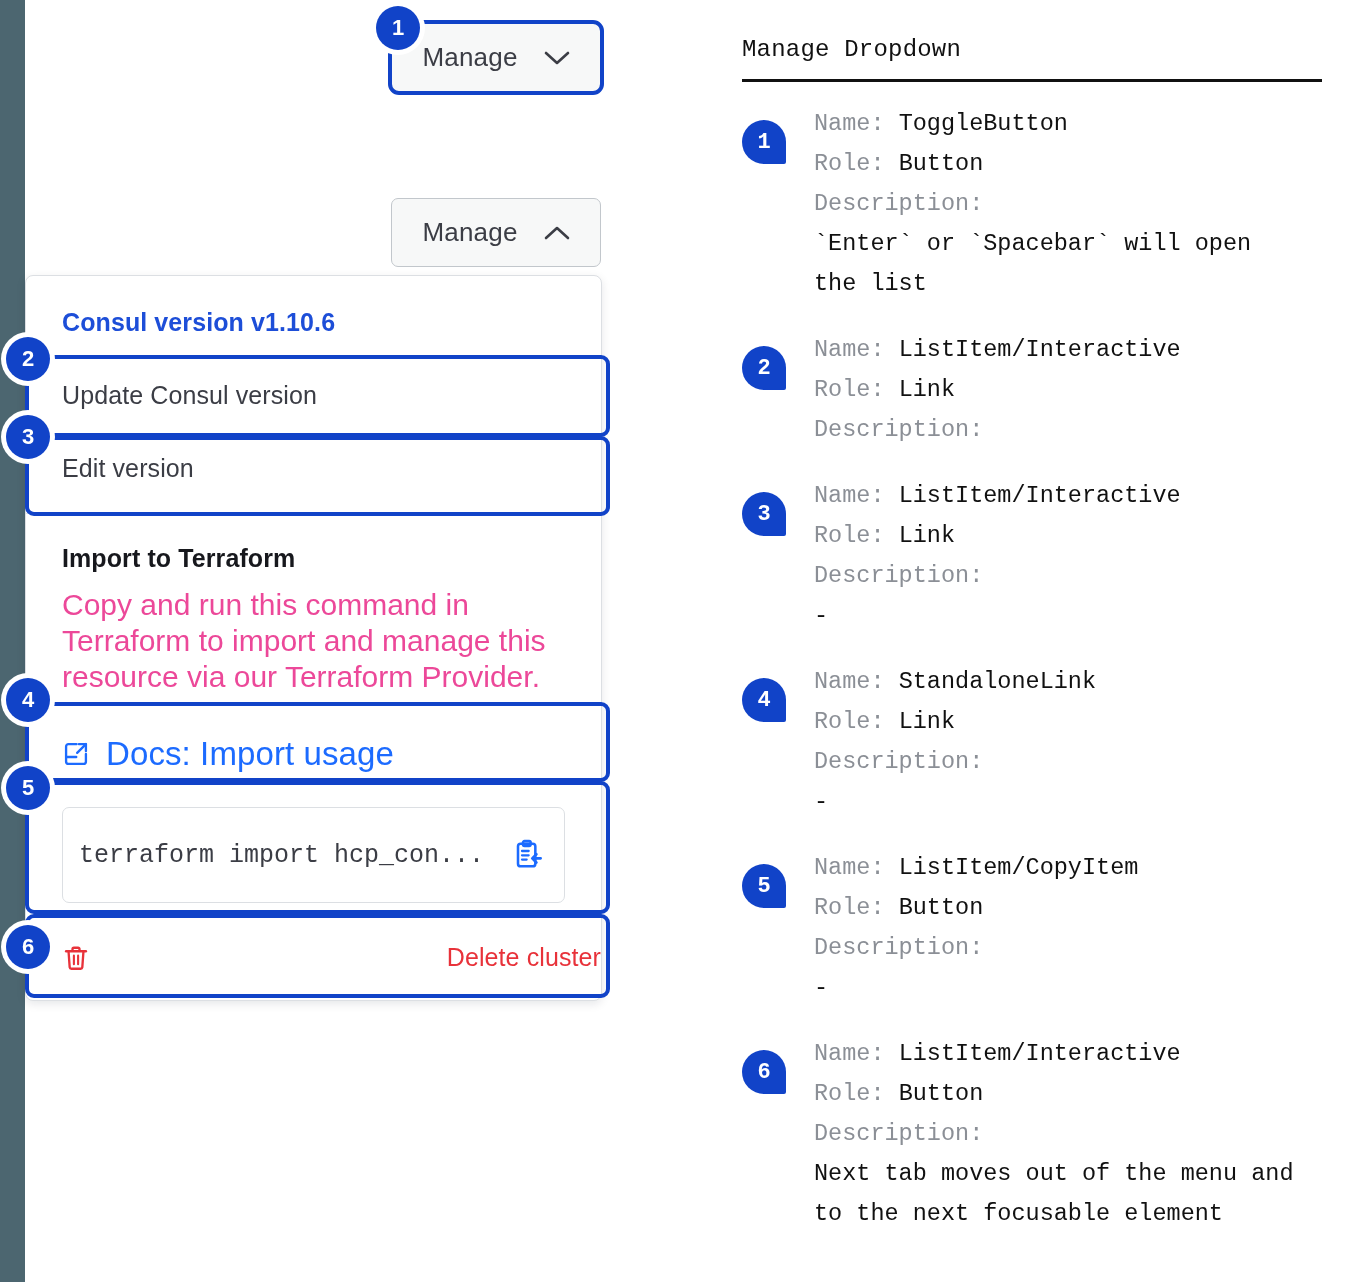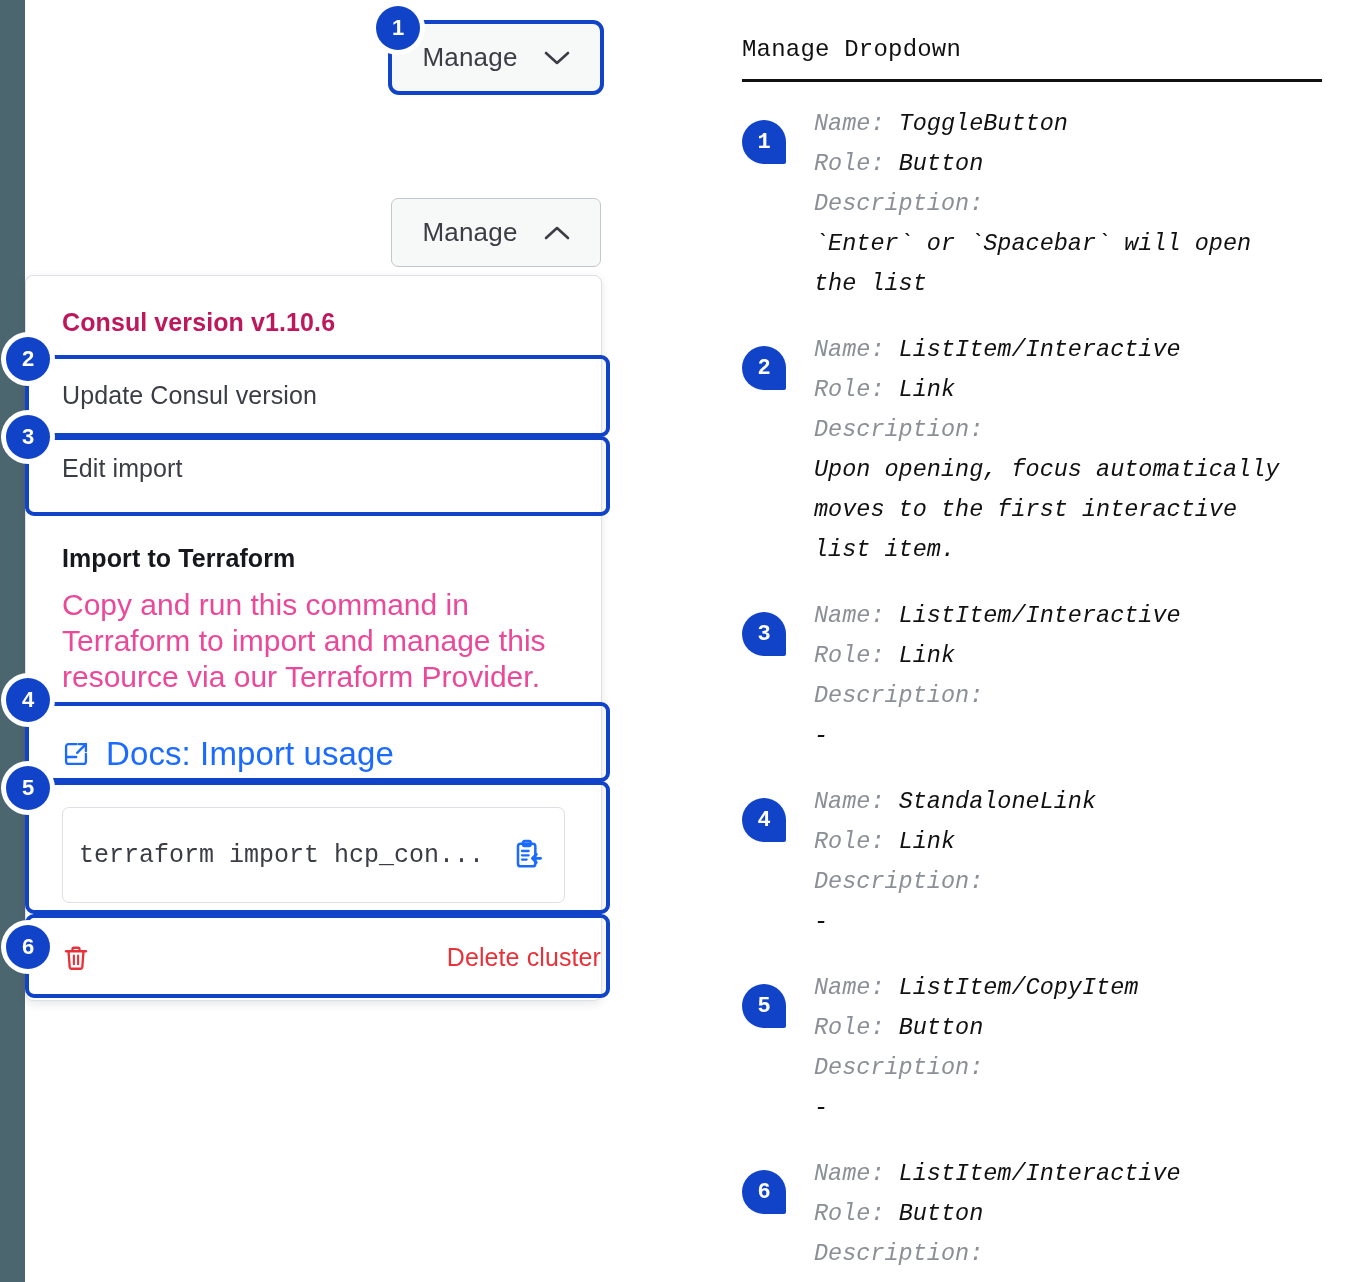--- a/index.html
+++ b/index.html
@@ -78,21 +78,21 @@
     background: #ffffff;
     border: 1px solid #dcdfe3;
     border-radius: 8px;
     box-shadow: 0 3px 10px rgba(10,20,40,.10);
     padding-bottom: 6px;
   }
 
   .dd-heading {
     font-size: 25px;
     font-weight: bold;
-    color: #be185d;
+    color: #1d4ed8;
     padding: 32px 0 22px 36px;
     letter-spacing: .1px;
   }
   .dd-section-heading {
     font-size: 25px;
     font-weight: bold;
     color: #17181d;
     padding: 30px 0 14px 36px;
     letter-spacing: .1px;
   }
@@ -216,21 +216,20 @@
     border-radius: 22px 22px 2px 22px;
     margin-top: 16px;
     margin-right: 28px;
   }
   .legend-body { flex: 1 1 auto; }
   .legend-line {
     font-size: 23.5px;
     line-height: 40px;
     color: #111111;
     white-space: pre-wrap;
-    font-style: italic;
   }
   .legend-key { color: #8b8f96; }
   .legend-val { color: #111111; }
 
   svg { display: block; }
 </style>
 </head>
 <body>
 
 <div class="rail"></div>
@@ -257,21 +256,21 @@
 
   <div class="dropdown">
 
     <div class="dd-heading">Consul version v1.10.6</div>
 
     <div class="dd-item">
       <span>Update Consul version</span>
     </div>
 
     <div class="dd-item">
-      <span>Edit import</span>
+      <span>Edit version</span>
     </div>
 
     <div class="dd-divider"></div>
 
     <div class="dd-section-heading">Import to Terraform</div>
 
     <div class="dd-desc">Copy and run this command in Terraform to import and manage this resource via our Terraform Provider.</div>
 
     <div class="dd-link">
       <span>
@@ -338,23 +337,20 @@
           <div class="legend-line legend-val">`Enter` or `Spacebar` will open
 the list</div>
         </div>
       </div>
       <div class="legend-entry">
         <div class="legend-badge">2</div>
         <div class="legend-body">
           <div class="legend-line"><span class="legend-key">Name: </span><span class="legend-val">ListItem/Interactive</span></div>
           <div class="legend-line"><span class="legend-key">Role: </span><span class="legend-val">Link</span></div>
           <div class="legend-line legend-key">Description:</div>
-          <div class="legend-line legend-val">Upon opening, focus automatically
-moves to the first interactive
-list item.</div>
         </div>
       </div>
       <div class="legend-entry">
         <div class="legend-badge">3</div>
         <div class="legend-body">
           <div class="legend-line"><span class="legend-key">Name: </span><span class="legend-val">ListItem/Interactive</span></div>
           <div class="legend-line"><span class="legend-key">Role: </span><span class="legend-val">Link</span></div>
           <div class="legend-line legend-key">Description:</div>
           <div class="legend-line legend-val">-</div>
         </div>

